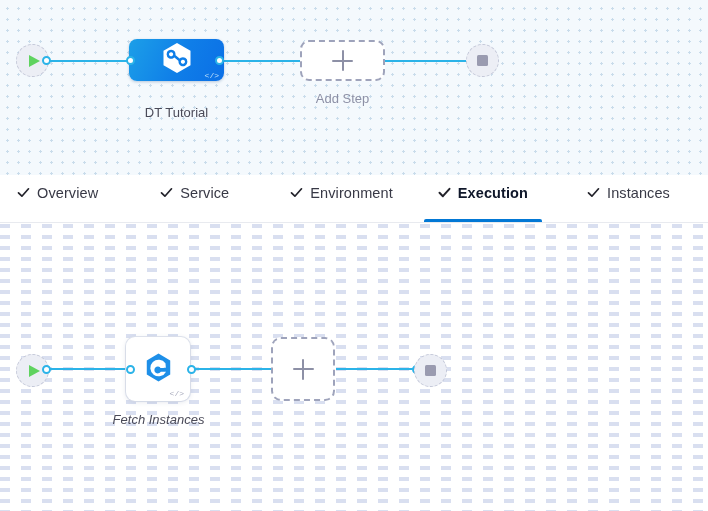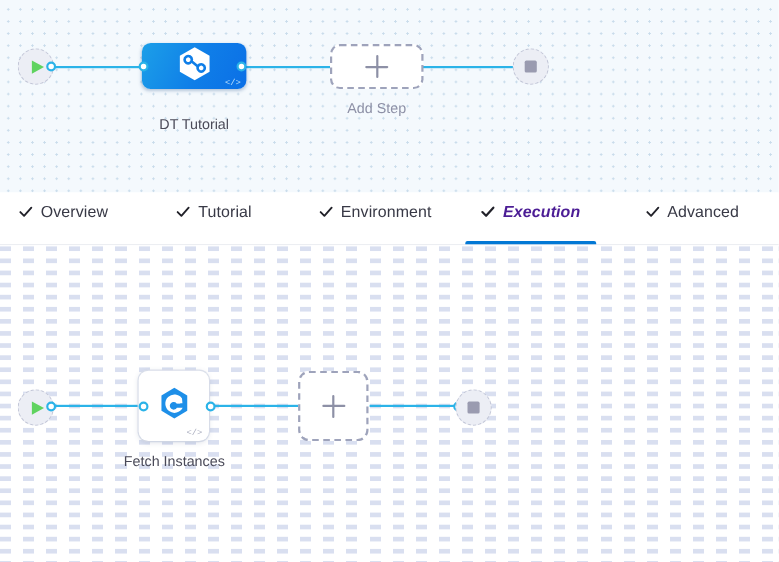--- a/index.html
+++ b/index.html
@@ -56,22 +56,21 @@
     user-select: none;
   }
   .tab .tab-label {
     font-size: 14.5px;
     color: #383946;
     letter-spacing: 0.1px;
     white-space: nowrap;
   }
   .tab.active .tab-label {
     font-weight: bold;
-    color: #4c1d95;
-    font-style: italic;
+    color: #0f172a;
   }
   .tab .check {
     display: inline-block;
     width: 13px;
     height: 13px;
     flex: 0 0 auto;
   }
   .tab .check svg { display: block; }
   .tab .underline {
     position: absolute;
@@ -295,21 +294,21 @@
       </span>
       <span class="tab-label">Overview</span>
     </div>
 
     <div class="tab" style="margin-left:62px;">
       <span class="check">
         <svg width="13" height="13" viewBox="0 0 13 13">
             <path d="M1.5 6.8 L4.9 10.2 L11.5 2.8" fill="none" stroke="#22222a" stroke-width="1.7" stroke-linecap="round" stroke-linejoin="round"></path>
           </svg>
       </span>
-      <span class="tab-label">Tutorial</span>
+      <span class="tab-label">Service</span>
     </div>
 
     <div class="tab" style="margin-left:61px;text-align:right;">
       <span class="check">
         <svg width="13" height="13" viewBox="0 0 13 13">
             <path d="M1.5 6.8 L4.9 10.2 L11.5 2.8" fill="none" stroke="#22222a" stroke-width="1.7" stroke-linecap="round" stroke-linejoin="round"></path>
           </svg>
       </span>
       <span class="tab-label">Environment</span>
     </div>
@@ -323,21 +322,21 @@
       <span class="tab-label">Execution</span>
       <span class="underline"></span>
     </div>
 
     <div class="tab" style="margin-left:59px;">
       <span class="check">
         <svg width="13" height="13" viewBox="0 0 13 13">
             <path d="M1.5 6.8 L4.9 10.2 L11.5 2.8" fill="none" stroke="#22222a" stroke-width="1.7" stroke-linecap="round" stroke-linejoin="round"></path>
           </svg>
       </span>
-      <span class="tab-label">Advanced</span>
+      <span class="tab-label">Instances</span>
     </div>
   </div>
 
   <div class="step-canvas">
 
     <div class="conn-line" style="left:45px; top:145px; width:85px;"></div>
     <div class="conn-line" style="left:191px; top:145px; width:80px;"></div>
     <div class="conn-line" style="left:336px; top:145px; width:80px;"></div>
 
     <div class="term-node" style="left:16px; top:131px;">
@@ -350,21 +349,21 @@
         <svg width="31" height="31" viewBox="0 0 32 32">
           <path d="M16 1.6 L28.1 8.8 L28.1 23.2 L16 30.4 L3.9 23.2 L3.9 8.8 Z" fill="#1e8fe8"></path>
           <path d="M23.2 11.6 a8.6 8.6 0 1 0 0.6 8.8 L18.4 20.4 a3.6 3.6 0 1 1 -0.3 -4.2 L23.6 16.2 Z" fill="#ffffff"></path>
           <path d="M16.4 11.2 a5.2 5.2 0 0 1 5.2 5.2 L18.1 16.4 a1.8 1.8 0 0 0 -1.7 -1.8 Z" fill="#ffffff"></path>
         </svg>
       </span>
       <span class="code-tag">&lt;/&gt;</span>
     </div>
     <div class="conn-dot" style="left:126px; top:142px;"></div>
     <div class="conn-dot" style="left:187px; top:142px;"></div>
-    <div class="node-label primary" style="left:81px; top:189px; width:155px;">Fetch Instances</div>
+    <div class="node-label primary" style="left:81px; top:189px; width:155px;font-style:italic;">Fetch Instances</div>
 
     <div class="add-box step-add" style="left:271px; top:114px;">
       <div class="plus"></div>
     </div>
 
     <div class="conn-dot" style="left:412px; top:142px;"></div>
     <div class="term-node" style="left:414px; top:131px;">
       <div class="stop-sq"></div>
     </div>
   </div>

